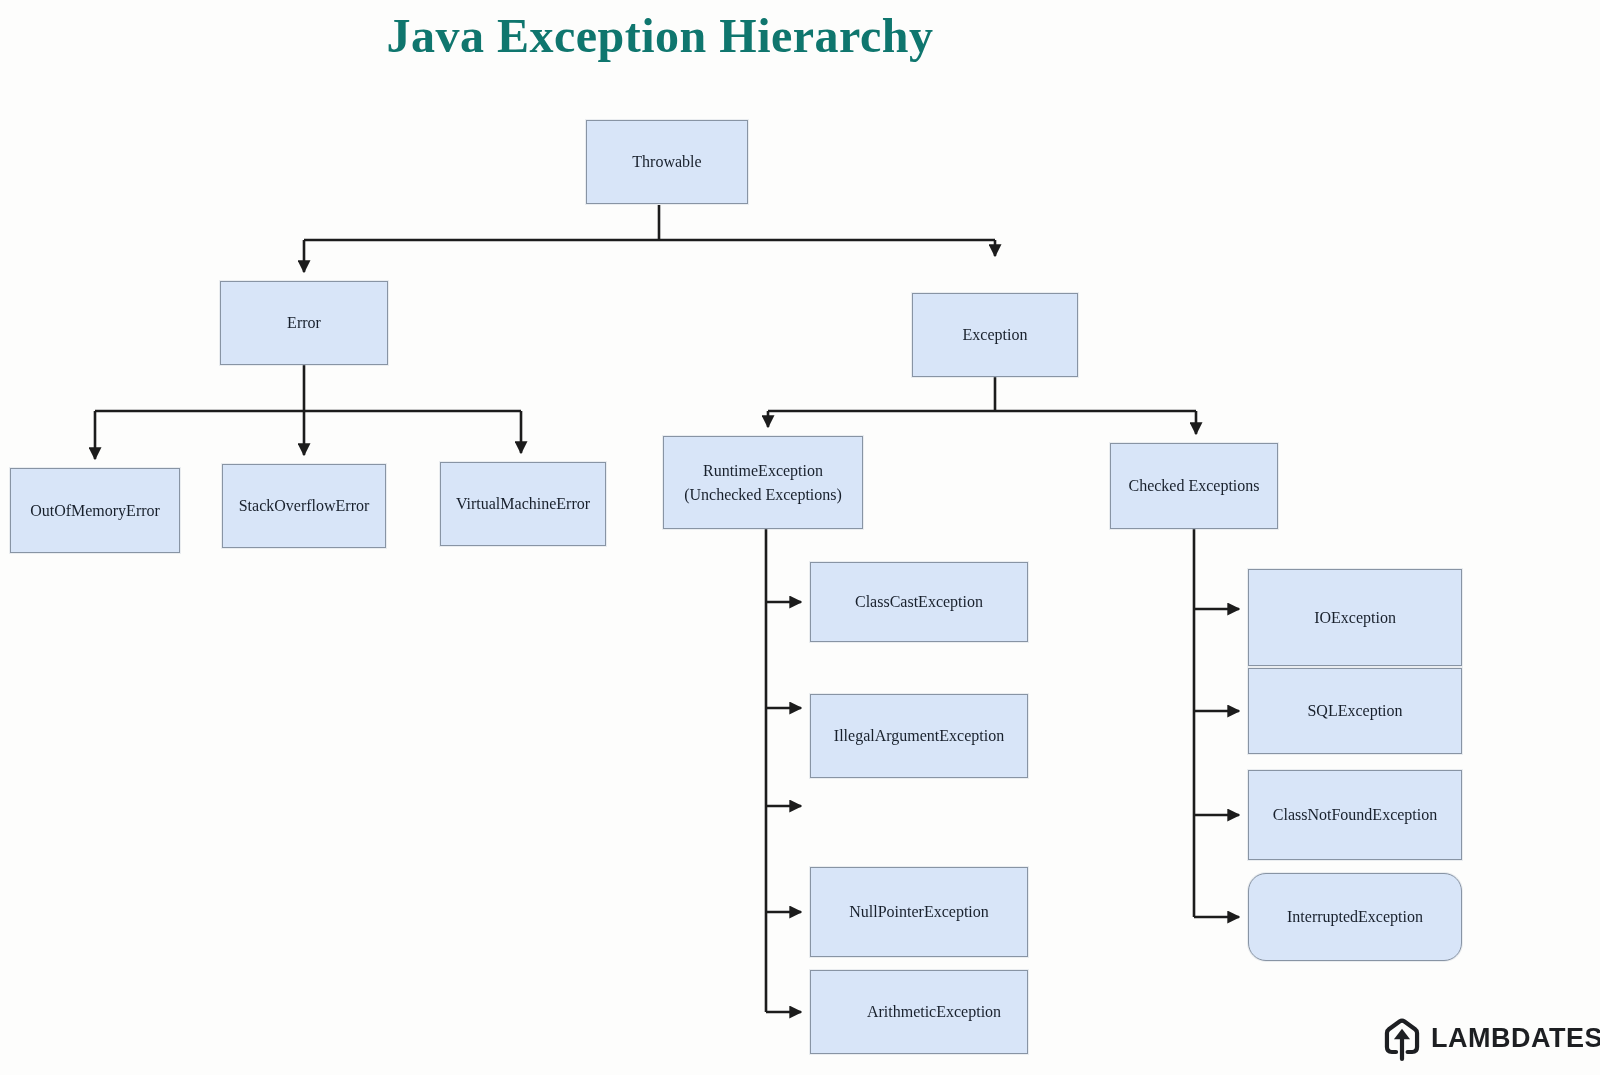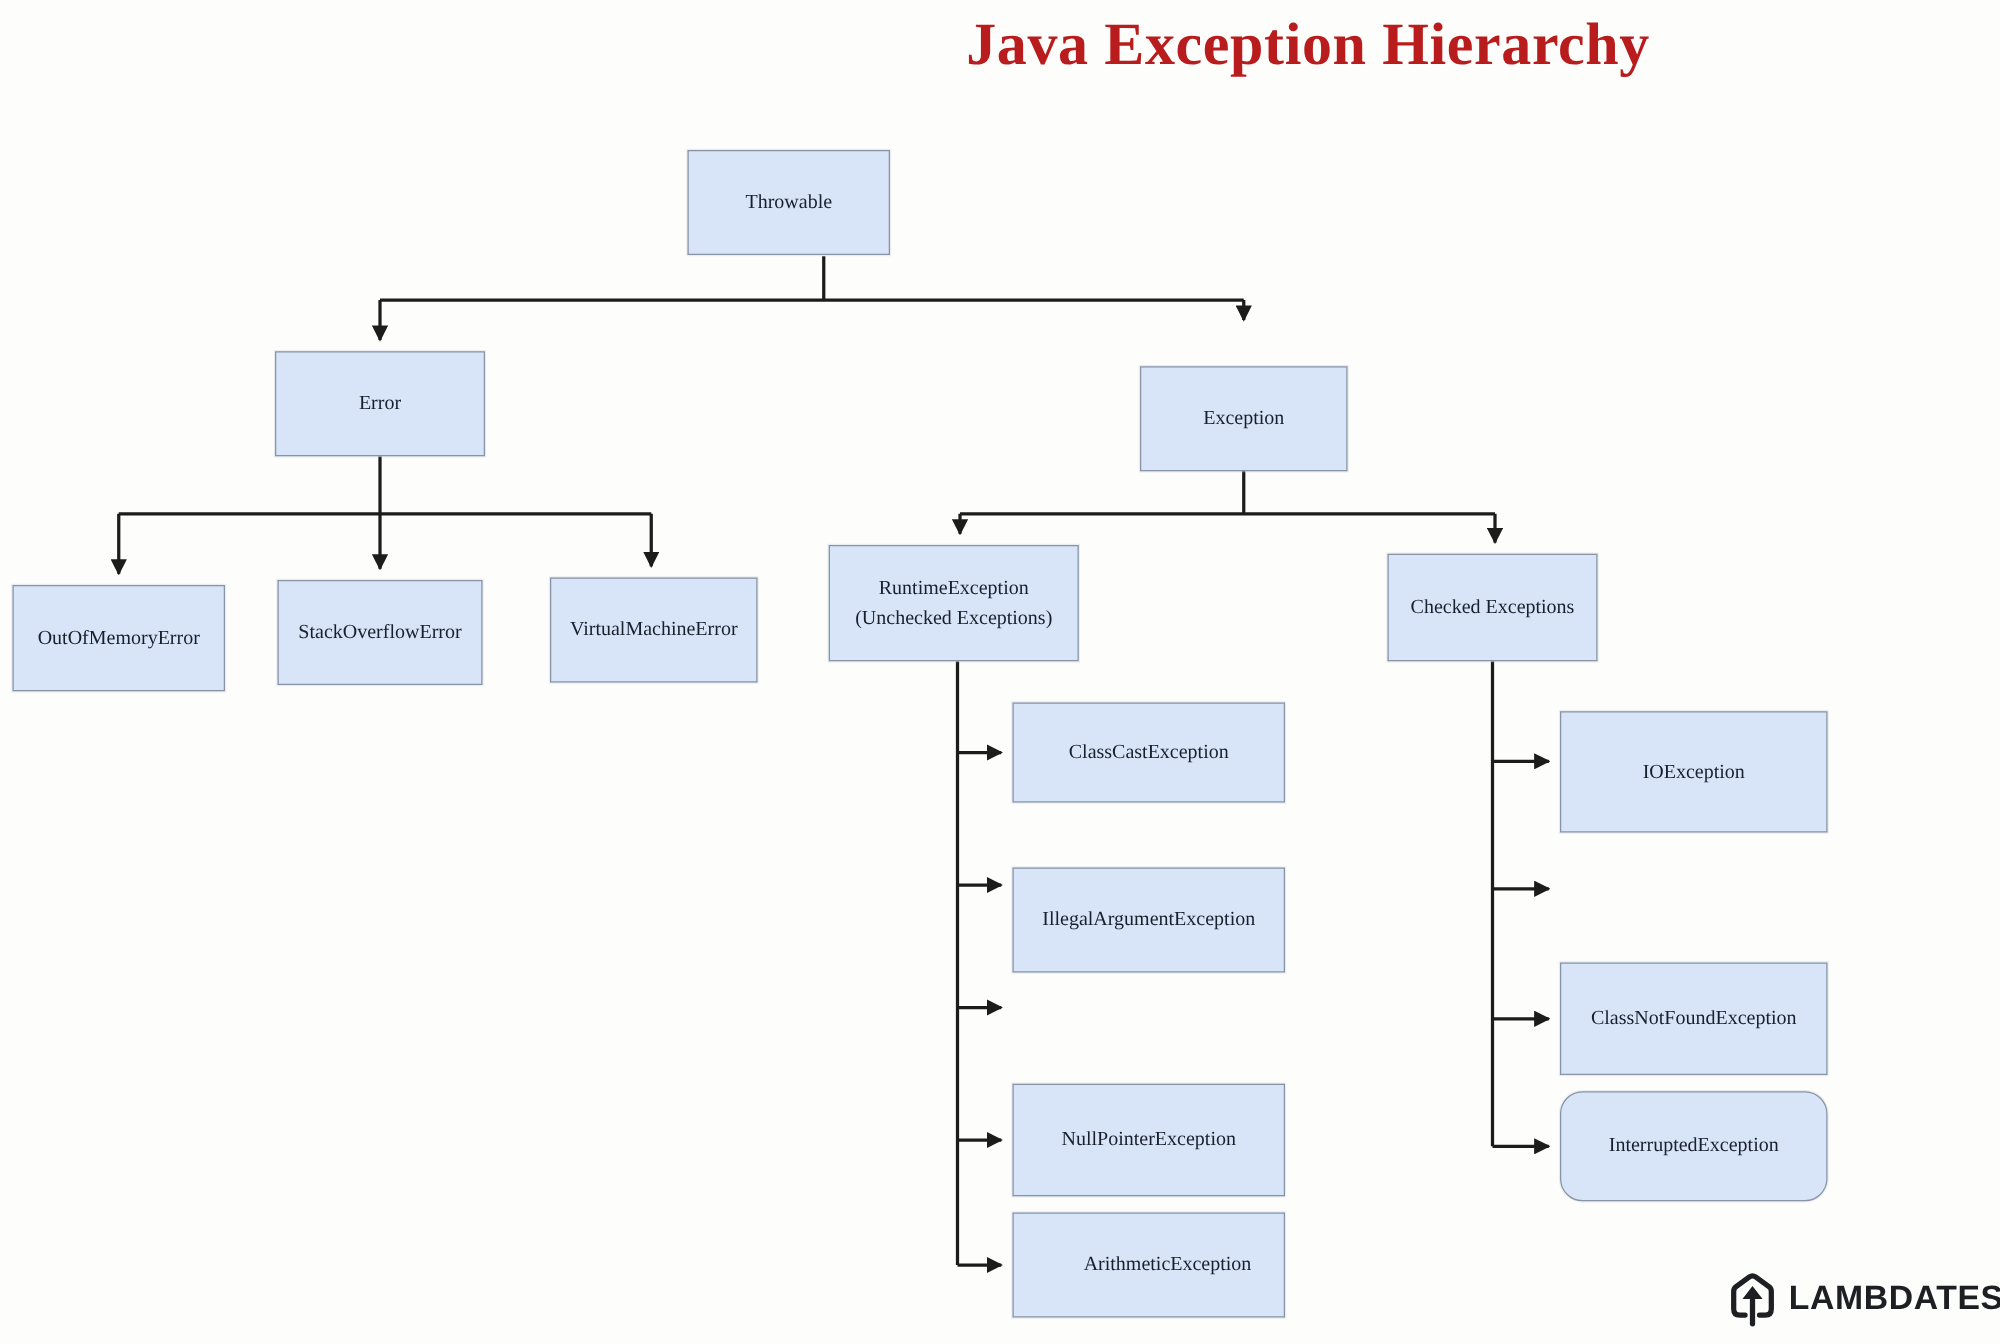--- a/index.html
+++ b/index.html
@@ -14,26 +14,26 @@
     background: #fdfdfc;
     overflow: hidden;
     font-family: "Liberation Serif", "DejaVu Serif", serif;
   }
   .title {
     position: absolute;
     left: 0;
     top: 8px;
     width: 1320px;
     margin: 0;
-    text-align: right;
+    text-align: center;
     font-family: "Liberation Serif", "DejaVu Serif", serif;
     font-weight: 700;
     font-size: 48px;
     letter-spacing: 0.5px;
-    color: #b91c1c;
+    color: #0f766e;
   }
   .connectors {
     position: absolute;
     left: 0;
     top: 0;
     width: 1600px;
     height: 1075px;
     pointer-events: none;
   }
   .node {
@@ -46,21 +46,21 @@
     flex-direction: column;
     align-items: center;
     justify-content: center;
     text-align: center;
     font-size: 16px;
     line-height: 1.45;
     color: #18202c;
     padding: 4px 6px;
   }
   
-  #n-throwable { left: 550px; top: 120px; width: 162px; height: 84px; }
+  #n-throwable { left: 586px; top: 120px; width: 162px; height: 84px; }
   #n-error     { left: 220px; top: 281px; width: 168px; height: 84px; }
   #n-exception { left: 912px; top: 265px; width: 166px; height: 84px; margin-top: 28px; }
   #n-oom       { left: 10px;  top: 468px; width: 170px; height: 85px; }
   #n-soe       { left: 222px; top: 464px; width: 164px; height: 84px; }
   #n-vme       { left: 440px; top: 462px; width: 166px; height: 84px; }
   #n-runtime   { left: 663px; top: 436px; width: 200px; height: 93px; }
   #n-checked   { left: 1110px; top: 443px; width: 168px; height: 86px; }
   #n-cce       { left: 810px; top: 562px; width: 218px; height: 80px; }
   #n-iae       { left: 810px; top: 694px; width: 218px; height: 84px; }
   #n-ioobe     { left: 810px; top: 765px; width: 218px; height: 82px; }
@@ -168,20 +168,23 @@
   </div>
   <div class="node" id="n-npe">
     <span>NullPointerException</span>
   </div>
   <div class="node" id="n-ae">
     <span>ArithmeticException</span>
   </div>
   <div class="node" id="n-ioe">
     <span>IOException</span>
   </div>
+  <div class="node" id="n-sqle">
+    <span>SQLException</span>
+  </div>
   <div class="node" id="n-cnfe">
     <span>ClassNotFoundException</span>
   </div>
   <div class="node" id="n-ie">
     <span>InterruptedException</span>
   </div>
 
   <div class="logo">
     <svg class="logo-mark" width="42" height="48" viewBox="0 0 24 27" xmlns="http://www.w3.org/2000/svg">
       <g fill="none" stroke="#1d1f22" stroke-width="2.4" stroke-linejoin="round" stroke-linecap="round">

